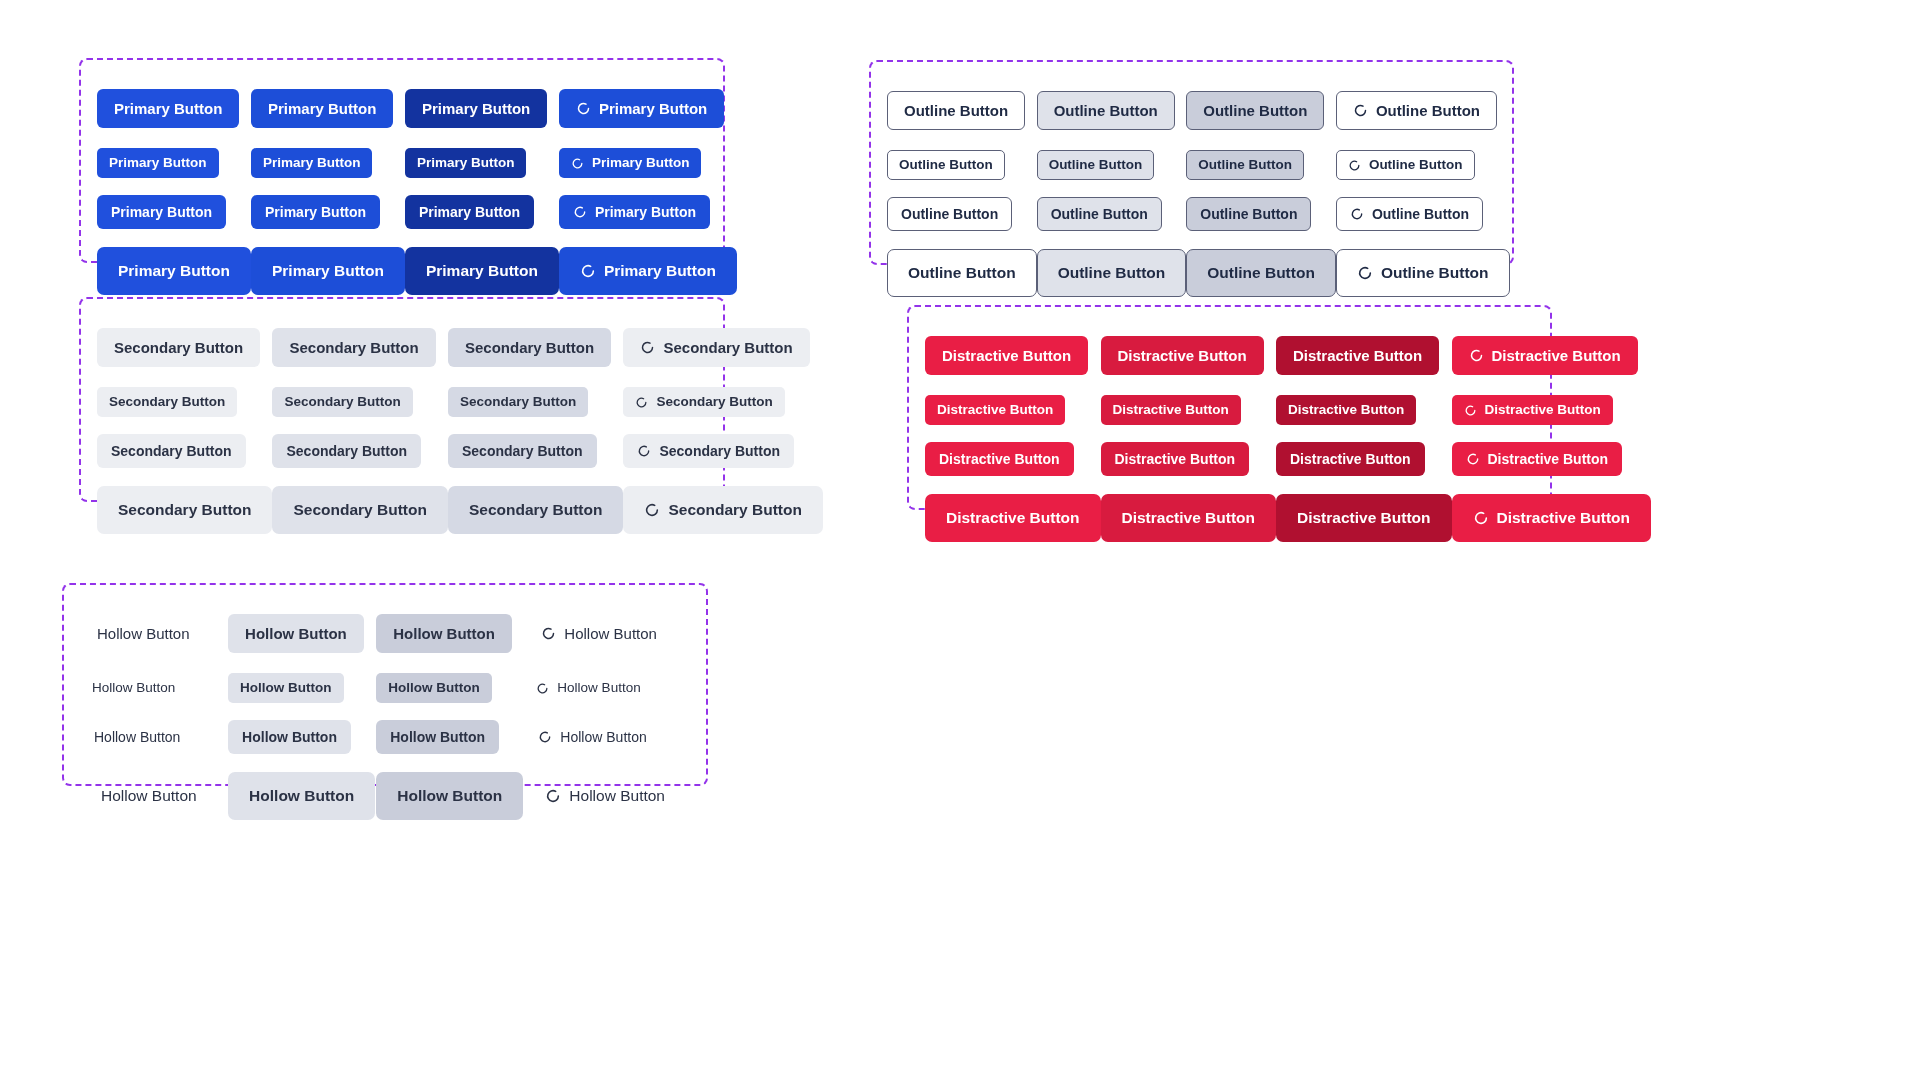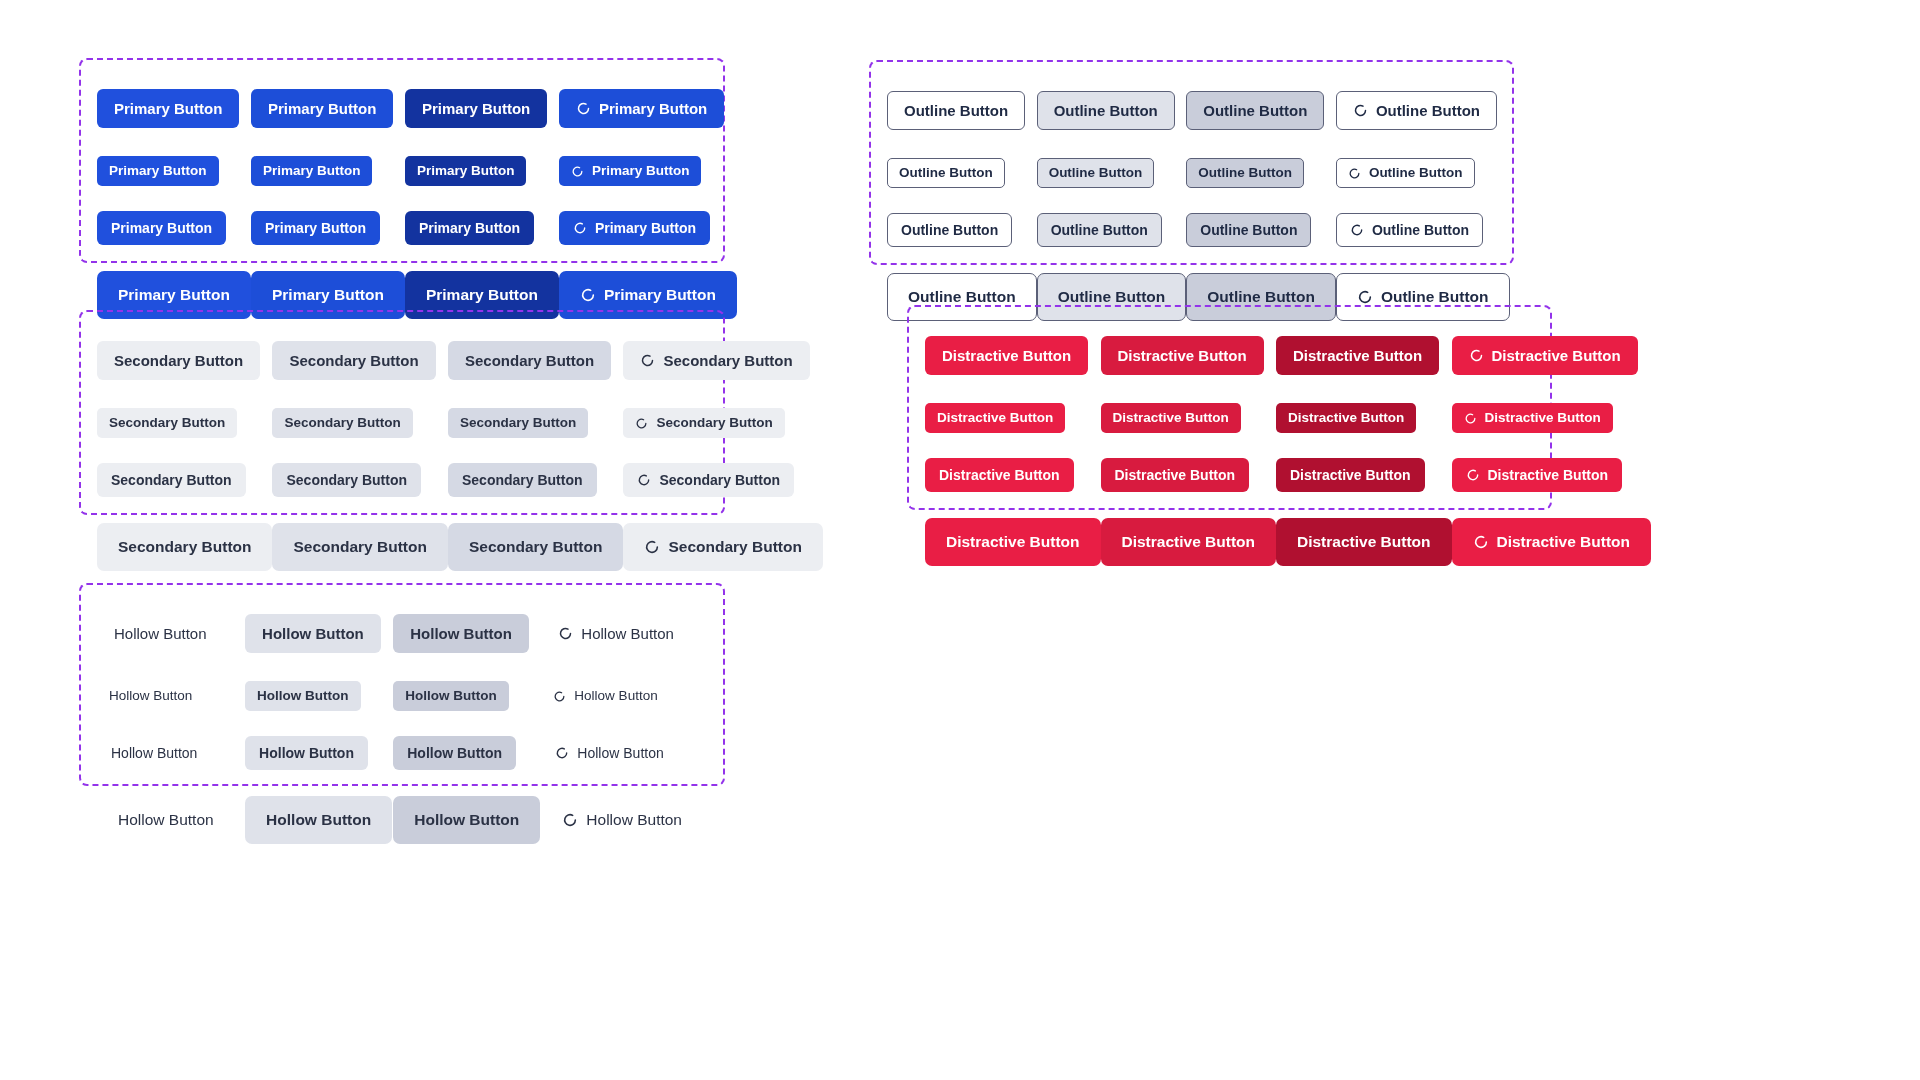--- a/index.html
+++ b/index.html
@@ -20,21 +20,21 @@
   }
 
   .grid {
     position: absolute;
     inset: 0;
     display: grid;
     grid-template-columns: repeat(4, 1fr);
     align-content: space-between;
     justify-items: start;
     padding: 18px 20px 18px 16px;
-    row-gap: 12px;
+    row-gap: 4px;
   }
   .cell {
     display: flex;
     align-items: center;
     width: 100%;
   }
   .cell.r0 { height: 60px; }
   .cell.r1 { height: 42px; }
   .cell.r2 { height: 48px; }
   .cell.r3 { height: 62px; }
@@ -298,21 +298,21 @@
             <span class="spinner">
               <svg width="16" height="16" viewBox="0 0 24 24">
                 <path d="M20 12a8 8 0 1 1-4-6.93" fill="none" stroke="currentColor" stroke-width="2.4" stroke-linecap="round"></path>
               </svg>
             </span>
             <span class="lbl">Outline Button</span>
           </button>
         </div>
       </div>
     </div>
-    <div class="group" style="left: 79px; top: 310px; width: 646px; height: 205px; border-color: rgb(147, 51, 234);">
+    <div class="group" style="left: 79px; top: 297px; width: 646px; height: 205px; border-color: rgb(147, 51, 234);">
       <div class="grid">
         <div class="cell r0">
           <button class="btn sz-md v-secondary s-default">
             <span class="lbl">Secondary Button</span>
           </button>
         </div>
         <div class="cell r0">
           <button class="btn sz-md v-secondary s-hover">
             <span class="lbl">Secondary Button</span>
           </button>
@@ -506,21 +506,21 @@
             <span class="spinner">
               <svg width="16" height="16" viewBox="0 0 24 24">
                 <path d="M20 12a8 8 0 1 1-4-6.93" fill="none" stroke="currentColor" stroke-width="2.4" stroke-linecap="round"></path>
               </svg>
             </span>
             <span class="lbl">Distractive Button</span>
           </button>
         </div>
       </div>
     </div>
-    <div class="group" style="left: 79px; top: 583px; width: 646px; height: 203px; border-color: rgb(147, 51, 234);">
+    <div class="group" style="left: 62px; top: 583px; width: 646px; height: 203px; border-color: rgb(147, 51, 234);">
       <div class="grid">
         <div class="cell r0">
           <button class="btn sz-md v-hollow s-default">
             <span class="lbl">Hollow Button</span>
           </button>
         </div>
         <div class="cell r0">
           <button class="btn sz-md v-hollow s-hover">
             <span class="lbl">Hollow Button</span>
           </button>

